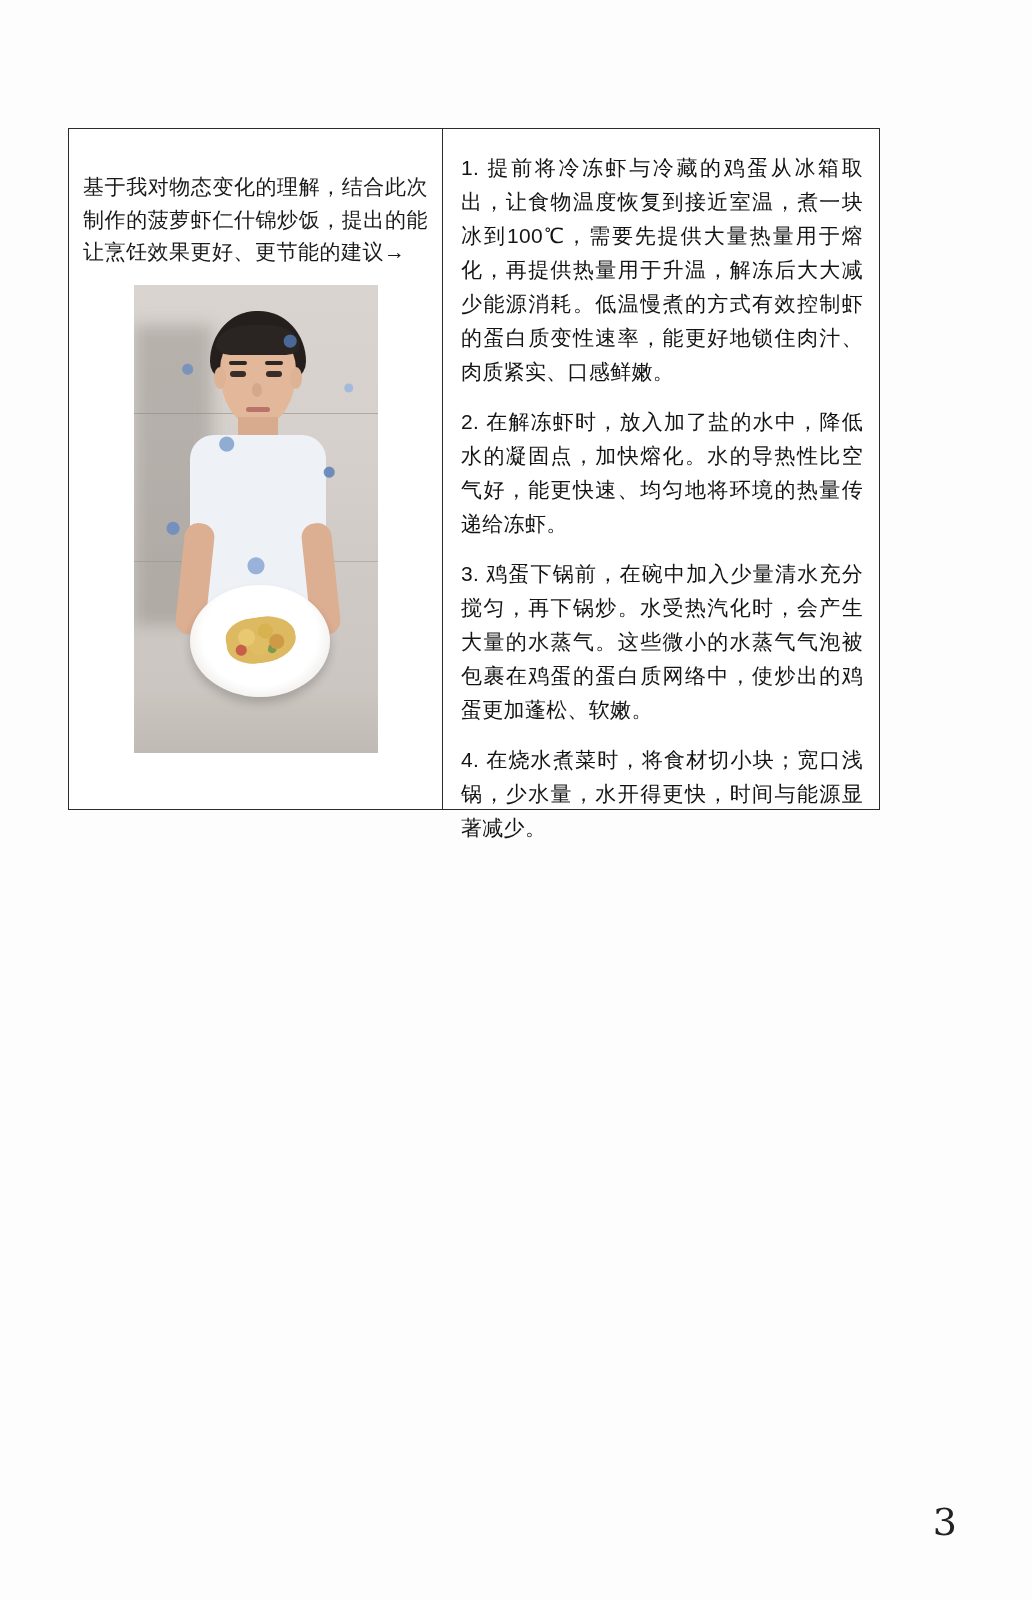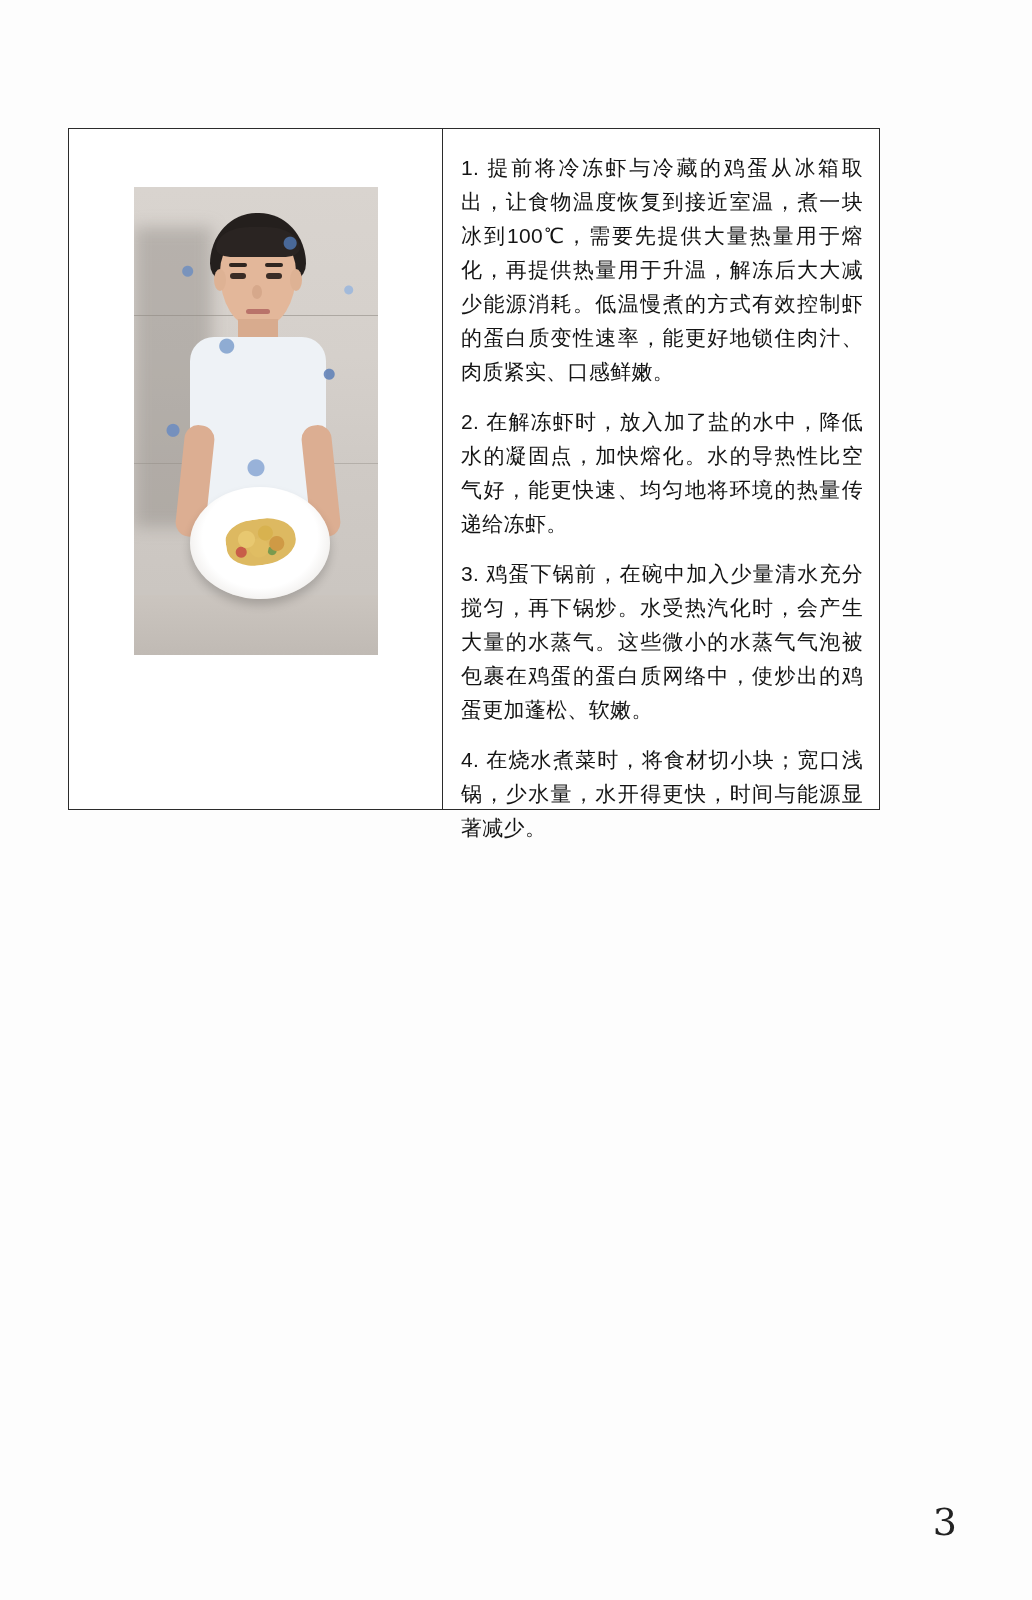--- a/index.html
+++ b/index.html
@@ -219,20 +219,21 @@
   }
 </style>
 </head>
 <body>
 
 <div class="page">
 
   <div class="doc-table">
 
     <div class="cell-left">
+      <div class="prompt-text">基于我对物态变化的理解，结合此次制作的菠萝虾仁什锦炒饭，提出的能让烹饪效果更好、更节能的建议→</div>
 
       <div class="photo-wrap">
         <div class="photo">
           <div class="shadow"></div>
           <div class="seam1"></div>
           <div class="seam2"></div>
           <div class="floor"></div>
           <div class="hair"></div>
           <div class="face"></div>
           <div class="ear-l"></div>

